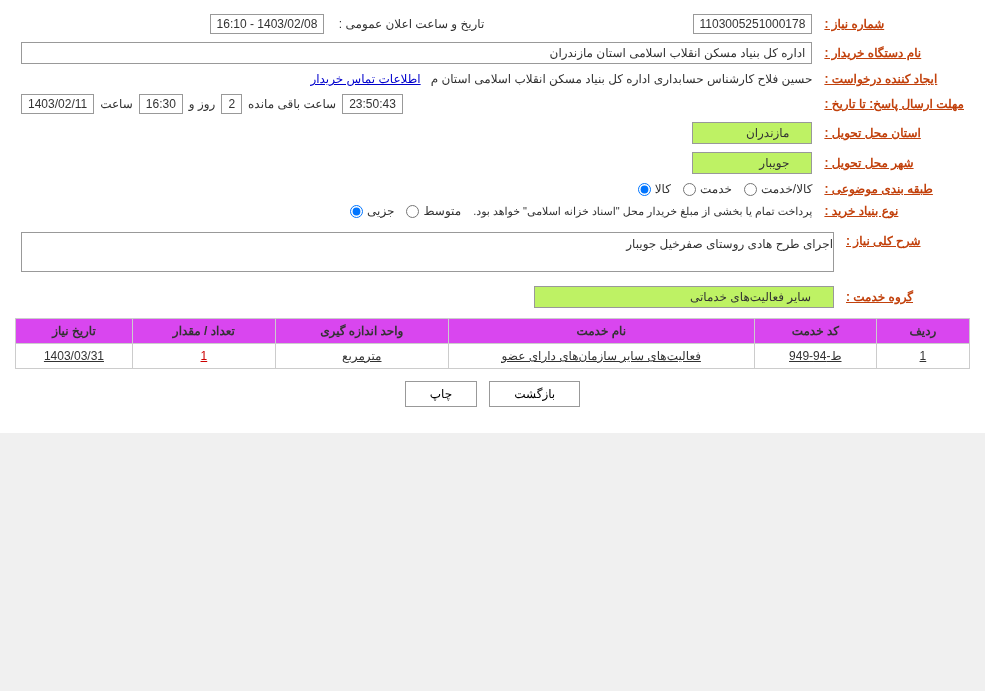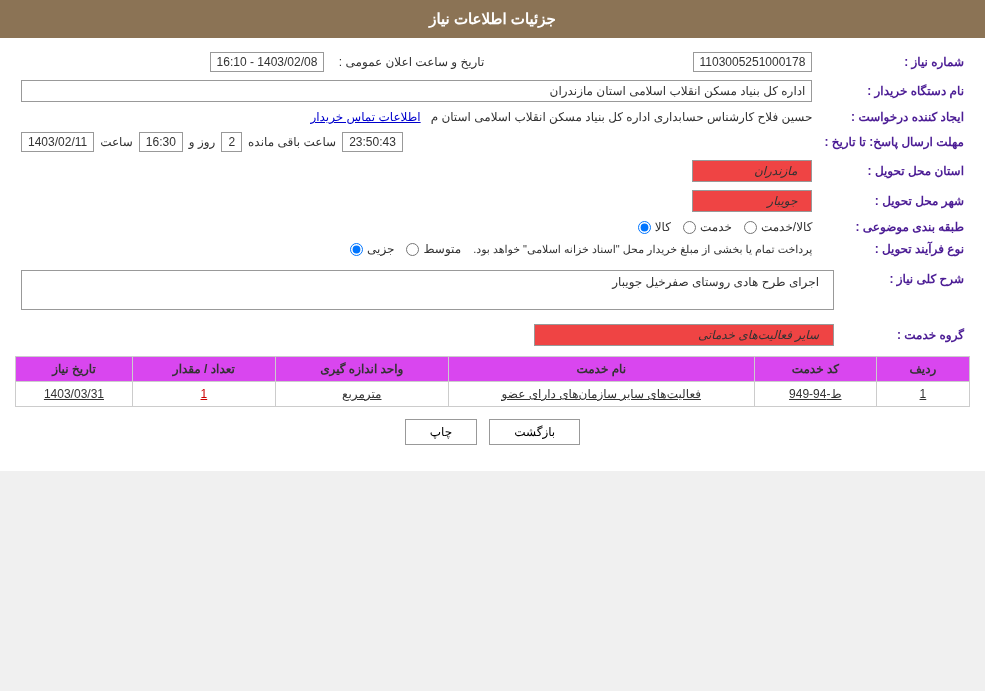--- a/index.html
+++ b/index.html
@@ -29,36 +29,36 @@
     .info-table {
       width: 100%;
       border-collapse: collapse;
       margin-bottom: 6px;
     }
     .info-table td {
       padding: 4px 6px;
       vertical-align: middle;
     }
     .label-cell {
-      color: #4c1d95;
+      color: #c2410c;
       font-weight: bold;
       white-space: nowrap;
-      text-align: right;
+      text-align: left;
       width: 130px;
+      text-decoration: underline;
     }
     .value-cell {
       text-align: right;
     }
     .bordered-input {
       border: 1px solid #999;
-      padding: 3px 14px;
-      background: #ef4444;
+      padding: 3px 22px;
+      background: #bef264;
       display: inline-block;
       min-width: 120px;
-      font-style: italic;
     }
     .bordered-input-wide {
       border: 1px solid #999;
       padding: 3px 6px;
       background: #fff;
       display: inline-block;
       width: 100%;
     }
     .link-blue {
       color: #0000cc;
@@ -149,23 +149,20 @@
       align-items: center;
       gap: 6px;
       justify-content: flex-end;
     }
   </style>
 </head>
 <body>
 
 <div class="page-wrapper">
 
-  <div class="header-bar">
-    <span>جزئیات اطلاعات نیاز</span>
-  </div>
 
   <div class="content">
 
     <table class="info-table">
       <tbody>
           <tr>
         <td class="label-cell">شماره نیاز :</td>
         <td class="value-cell">
           <span class="inline-box">1103005251000178</span>
         </td>
@@ -234,21 +231,21 @@
             </div>
             <div class="radio-item">
               <span>کالا</span>
               <input type="radio" name="tasnif" checked="" style="">
             </div>
           </div>
         </td>
       </tr>
 
       <tr>
-        <td class="label-cell">نوع فرآیند تحویل :</td>
+        <td class="label-cell">نوع بنیاد خرید :</td>
         <td class="value-cell" colspan="3">
           <div class="radio-group">
             <span class="note-text">پرداخت تمام یا بخشی از مبلغ خریدار محل "اسناد خزانه اسلامی" خواهد بود.</span>
             <div class="radio-item">
               <span>متوسط</span>
               <input type="radio" name="nooe" style="">
             </div>
             <div class="radio-item">
               <span>جزیی</span>
               <input type="radio" name="nooe" checked="" style="">
@@ -259,21 +256,21 @@
     </tbody>
       </table>
 
     <table class="info-table">
       <tbody>
           <tr>
         <td class="label-cell" style="vertical-align:top; padding-top:6px;margin-top:42px;">
           <strong>شرح کلی نیاز :</strong>
         </td>
         <td>
-          <div style="border:1px solid #999; background:#fff; min-height:40px; padding: 4px 14px; text-align:right;">اجرای طرح هادی روستای صفرخیل جویبار</div>
+          <div style="border:1px solid #999; background:#fff; min-height:40px; padding: 4px 0; text-align:right;">اجرای طرح هادی روستای صفرخیل جویبار</div>
         </td>
       </tr>
     </tbody>
       </table>
 
 
     <table class="info-table">
       <tbody>
           <tr>
         <td class="label-cell">گروه خدمت :</td>

